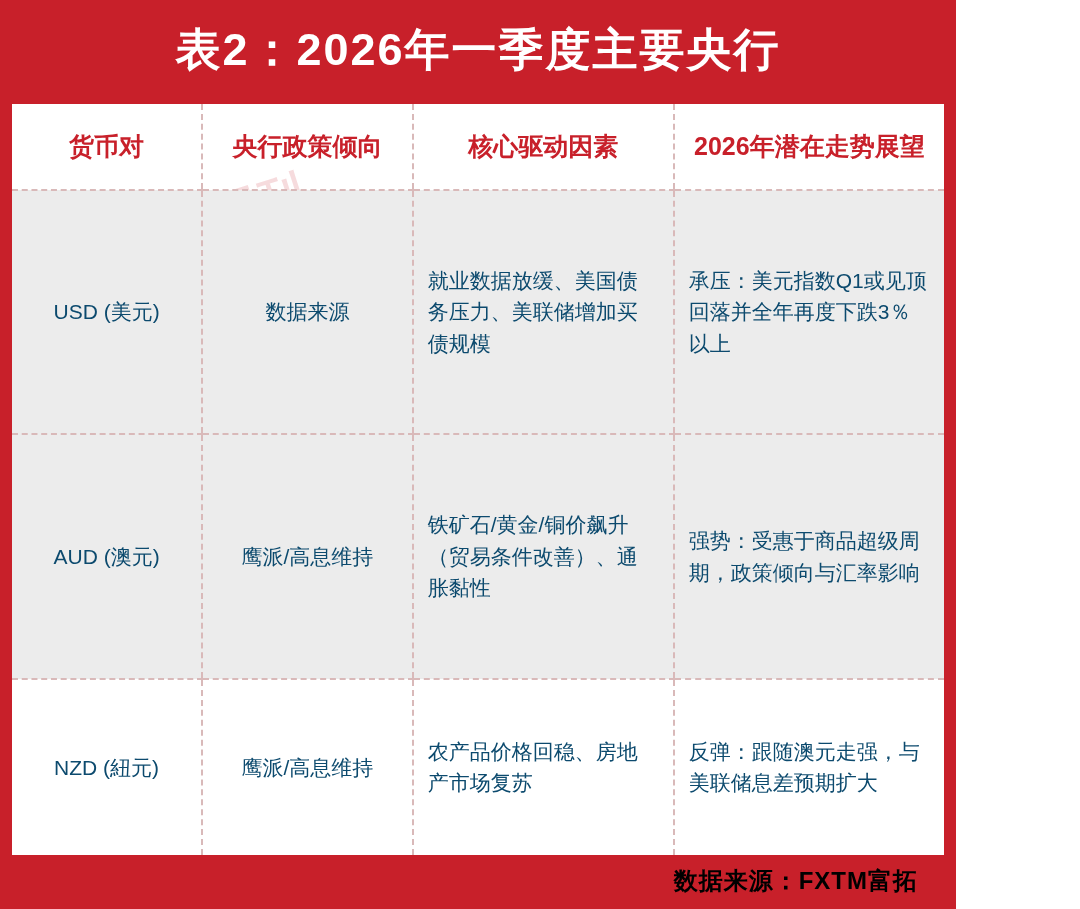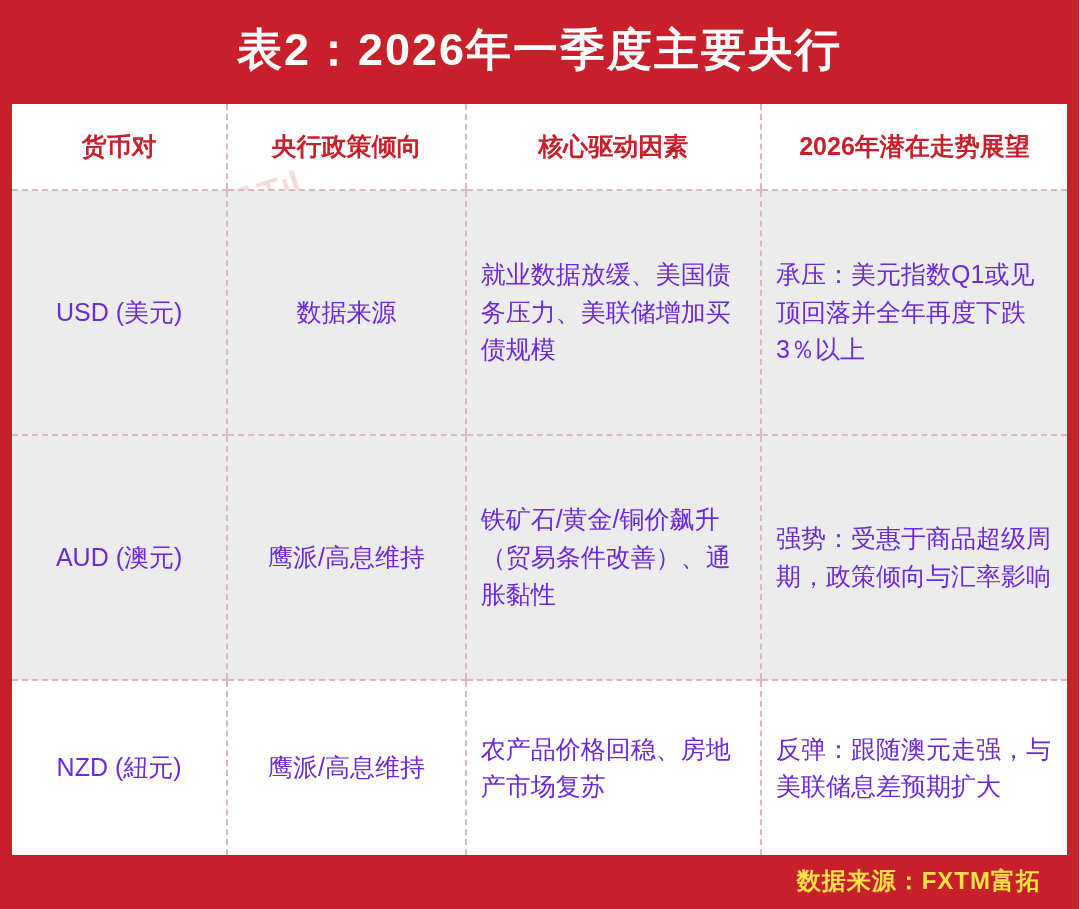--- a/index.html
+++ b/index.html
@@ -8,21 +8,21 @@
   }
   body {
     width: 1080px;
     height: 909px;
     background: #ffffff;
     font-family: "Liberation Sans", sans-serif;
     overflow: hidden;
   }
   .poster {
     position: relative;
-    width: 1079px;
+    width: 956px;
     height: 909px;
     background: #ffffff;
     box-sizing: border-box;
     border-left: 12px solid #c8202a;
     border-right: 12px solid #c8202a;
     display: flex;
     flex-direction: column;
   }
   .title-band {
     background: #c8202a;
@@ -65,22 +65,22 @@
     font-weight: bold;
     text-align: center;
     height: 86px;
     border-bottom: 2px dashed #d9b9b9;
     background: transparent;
   }
   table.main thead th + th {
     border-left: 2px dashed #d9b9b9;
   }
   table.main tbody td {
-    font-size: 25px;
-    color: #6d28d9;
+    font-size: 21px;
+    color: #0c4a6e;
     line-height: 1.5;
     border-bottom: 2px dashed #d9b9b9;
   }
   table.main tbody td + td {
     border-left: 2px dashed #d9b9b9;
   }
   table.main tbody tr:last-child td {
     border-bottom: none;
   }
   table.main tbody tr.shaded td {
@@ -105,21 +105,21 @@
     transform: rotate(-18deg);
     z-index: 1;
     pointer-events: none;
     white-space: nowrap;
   }
   .wm1 { left: 18px;  top: 98px; }
   .wm2 { left: 430px; top: 390px; }
   .wm3 { left: 760px; top: 448px; }
   .source-band {
     background: #c8202a;
-    color: #fde047;
+    color: #000000;
     font-size: 24px;
     font-weight: bold;
     text-align: right;
     padding: 10px 26px 12px 0;
     flex: 0 0 auto;
     letter-spacing: 1px;
   }
 </style>
 </head>
 <body>

